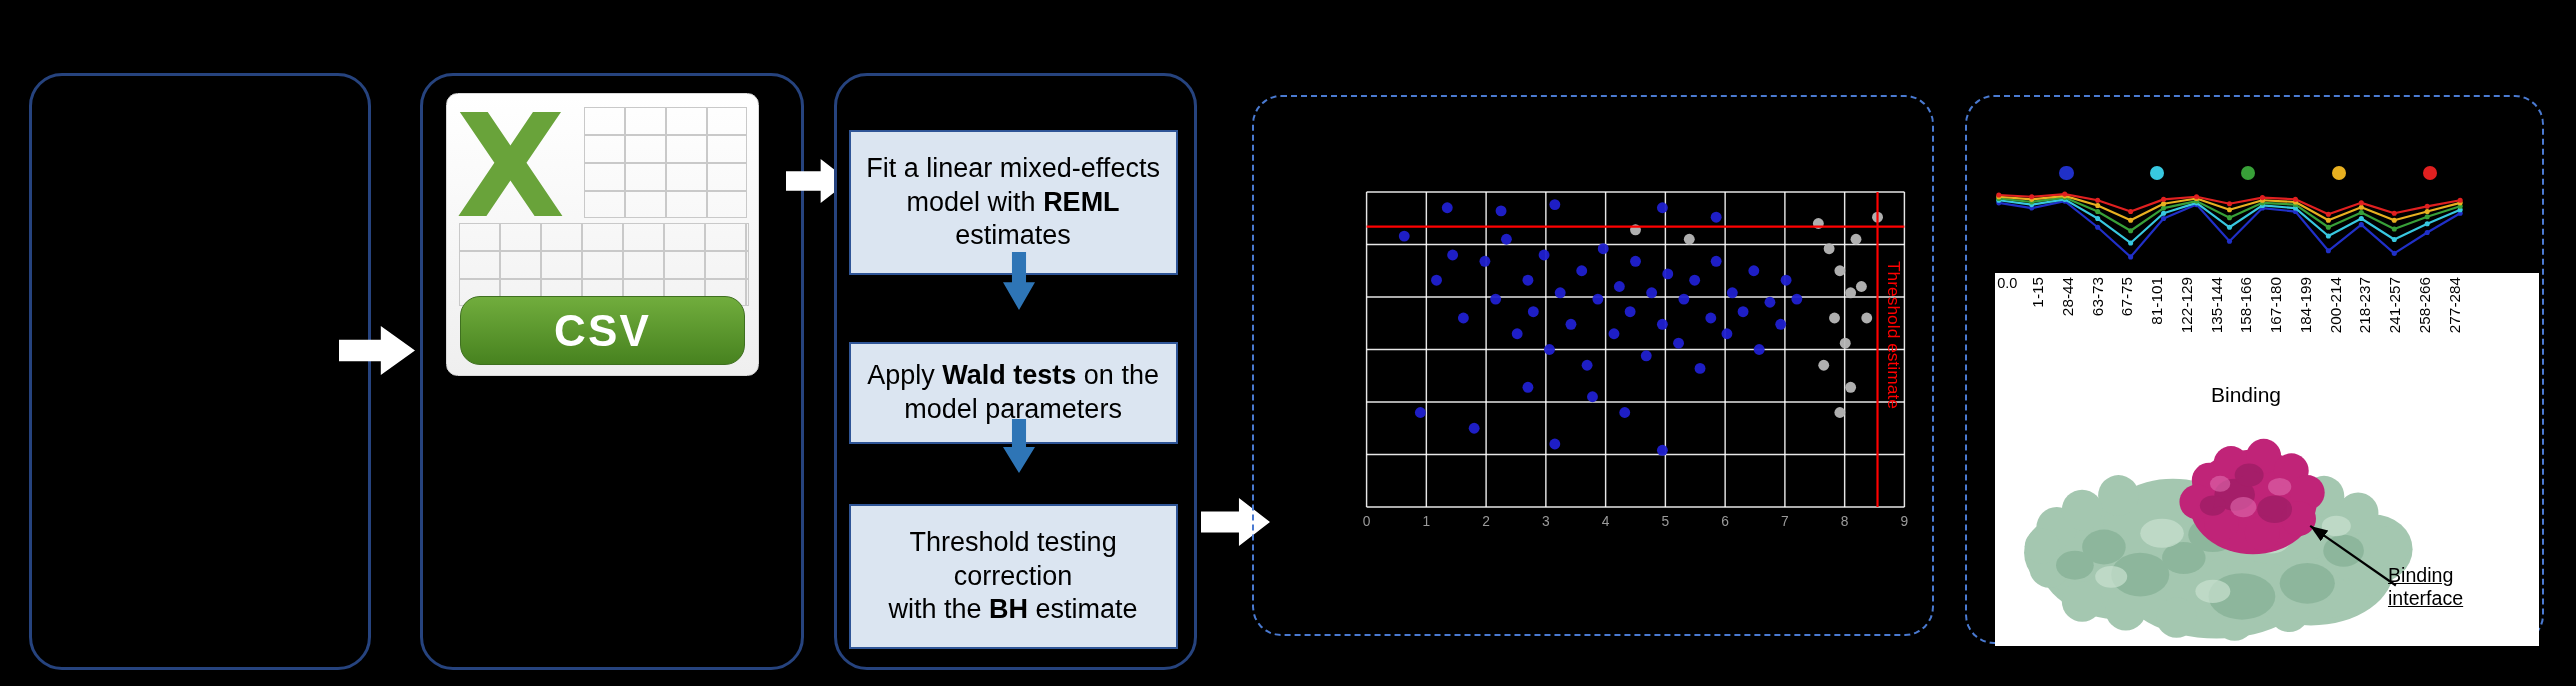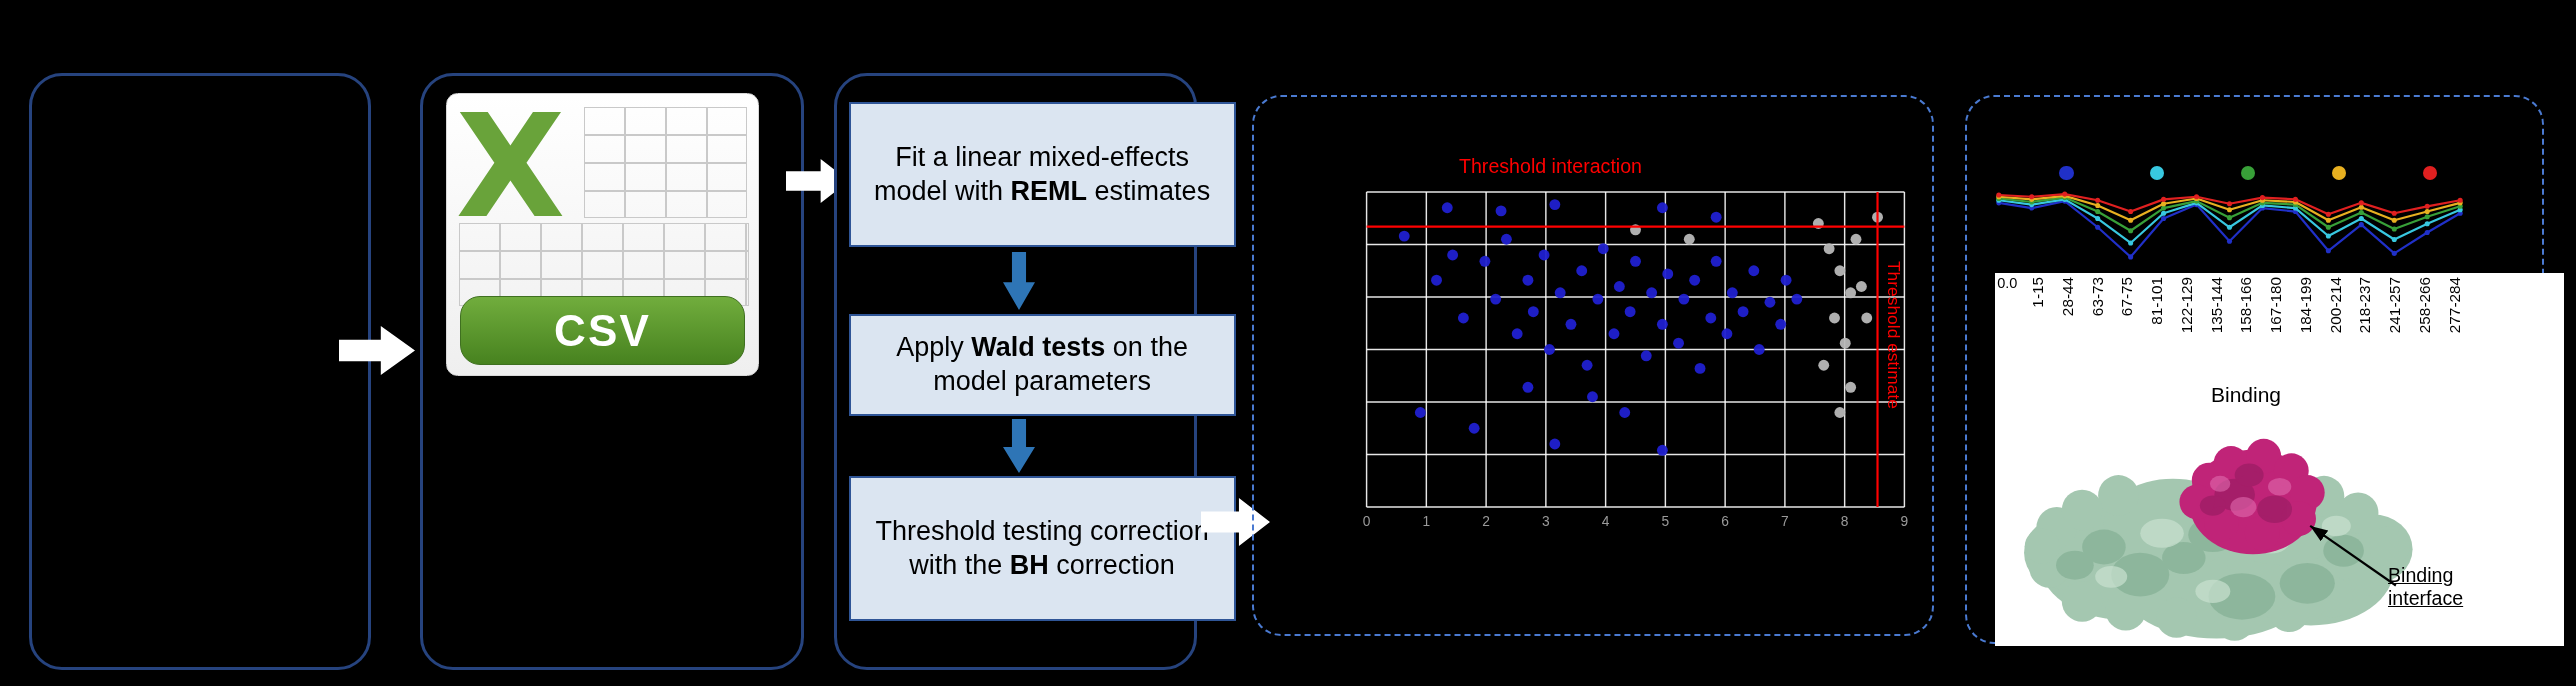--- a/index.html
+++ b/index.html
@@ -25,38 +25,38 @@
       repeating-linear-gradient(to right,transparent 0 39px,#c9c9c9 39px 41px),
       repeating-linear-gradient(to bottom,transparent 0 26px,#c9c9c9 26px 28px);}
   .csv-grid.g1{left:137px;top:13px;width:161px;height:109px;}
   .csv-grid.g2{left:11.6px;top:129px;width:288px;height:81px;}
   .csv-banner{position:absolute;left:13px;right:13px;bottom:10.2px;height:67px;border-radius:20px;
     background:linear-gradient(#71ad3d,#47821f);border:1.5px solid #3f7020;
     display:flex;align-items:center;justify-content:center;}
   .csv-banner span{color:#fff;font-weight:bold;font-size:44px;letter-spacing:2.2px;}
 
   
-  .pstep{position:absolute;left:11.6px;width:387px;background:#dbe5f1;border:2.2px solid #2f5597;
+  .pstep{position:absolute;left:11.6px;width:329px;background:#dbe5f1;border:2.2px solid #2f5597;
     display:flex;align-items:center;justify-content:center;text-align:center;
-    font-size:27px;line-height:1.25;padding:5.8px 10.2px;box-sizing:border-box;white-space:pre-line;}
+    font-size:27px;line-height:1.25;padding:5.8px 10.2px;box-sizing:border-box;white-space:pre-line;margin-top:28px;}
 
   
   .scatter-title{position:absolute;left:115px;top:58px;width:363px;text-align:center;
     color:#ff0000;font-size:19.6px;}
   #scatter-svg{position:absolute;left:112px;top:95px;overflow:visible;}
   .scatter-side{position:absolute;left:629px;top:164px;height:240px;color:#ff0000;
     font-size:17.4px;writing-mode:vertical-rl;}
   svg text{font-family:"Liberation Sans",sans-serif;}
 
   
   .legend-dots{position:absolute;left:92px;top:68px;width:378px;height:16px;
     display:flex;justify-content:space-between;align-items:center;}
   .legend-dots span{width:14.5px;height:14.5px;border-radius:50%;}
   #uptake-svg{position:absolute;left:26px;top:86px;overflow:visible;}
-  .white-box{position:absolute;left:28px;top:176px;width:544px;height:373px;background:#fff;padding-left:25px;}
+  .white-box{position:absolute;left:28px;top:176px;width:544px;height:373px;background:#fff;}
   .ytick{position:absolute;left:2.2px;top:1.5px;font-size:14.5px;}
   .pl-row{position:absolute;left:28px;top:4.4px;width:446px;height:102px;display:flex;}
   .pl-cell{flex:1;display:flex;justify-content:center;align-items:flex-start;}
   .pl-text{writing-mode:vertical-rl;transform:rotate(180deg);font-size:15.3px;line-height:1;}
   .peptide-title{position:absolute;left:28px;top:110px;width:446px;text-align:center;font-size:21px;}
   .protein-svg{position:absolute;left:0;top:138px;}
   .binding-label{position:absolute;left:393px;top:291px;width:110px;font-size:19.6px;line-height:1.15;text-decoration:underline;}
 </style>
 </head>
 <body>
@@ -86,28 +86,27 @@
     <div class="pstep" style="top:26px;height:145px;">
       <div><span>Fit a linear mixed-effects model with </span><b>REML</b><span> estimates</span></div>
     </div>
     <div class="arrow-down" style="left:166px;top:176px;width:32px;height:58px;"></div>
     <div class="pstep" style="top:238px;height:102px;">
       <div><span>Apply </span><b>Wald tests</b><span> on the model parameters</span></div>
     </div>
     <div class="arrow-down" style="left:166px;top:343px;width:32px;height:54px;"></div>
     <div class="pstep" style="top:400px;height:145px;">
       <div><span>Threshold testing correction
-with the </span><b>BH</b><span> correction</span></div>
+with the </span><b>BH</b><span> estimate</span></div>
     </div>
   </div>
 
   <div class="arrow-right" style="left:1201px;top:498px;width:69px;height:48px;"></div>
 
   <div class="panel dashed" style="left:1252px;top:95px;width:682px;height:541px;">
-    <div class="scatter-title">Threshold interaction</div>
     <svg id="scatter-svg" width="539" height="315" viewBox="0 0 741 434">
         <line x1="0" y1="0" x2="0" y2="434" stroke="#ffffff" stroke-width="2" opacity="0.9"></line>
         <line x1="82.33333333333333" y1="0" x2="82.33333333333333" y2="434" stroke="#ffffff" stroke-width="2" opacity="0.9"></line>
         <line x1="164.66666666666666" y1="0" x2="164.66666666666666" y2="434" stroke="#ffffff" stroke-width="2" opacity="0.9"></line>
         <line x1="247" y1="0" x2="247" y2="434" stroke="#ffffff" stroke-width="2" opacity="0.9"></line>
         <line x1="329.3333333333333" y1="0" x2="329.3333333333333" y2="434" stroke="#ffffff" stroke-width="2" opacity="0.9"></line>
         <line x1="411.6666666666667" y1="0" x2="411.6666666666667" y2="434" stroke="#ffffff" stroke-width="2" opacity="0.9"></line>
         <line x1="494" y1="0" x2="494" y2="434" stroke="#ffffff" stroke-width="2" opacity="0.9"></line>
         <line x1="576.3333333333334" y1="0" x2="576.3333333333334" y2="434" stroke="#ffffff" stroke-width="2" opacity="0.9"></line>
         <line x1="658.6666666666666" y1="0" x2="658.6666666666666" y2="434" stroke="#ffffff" stroke-width="2" opacity="0.9"></line>

